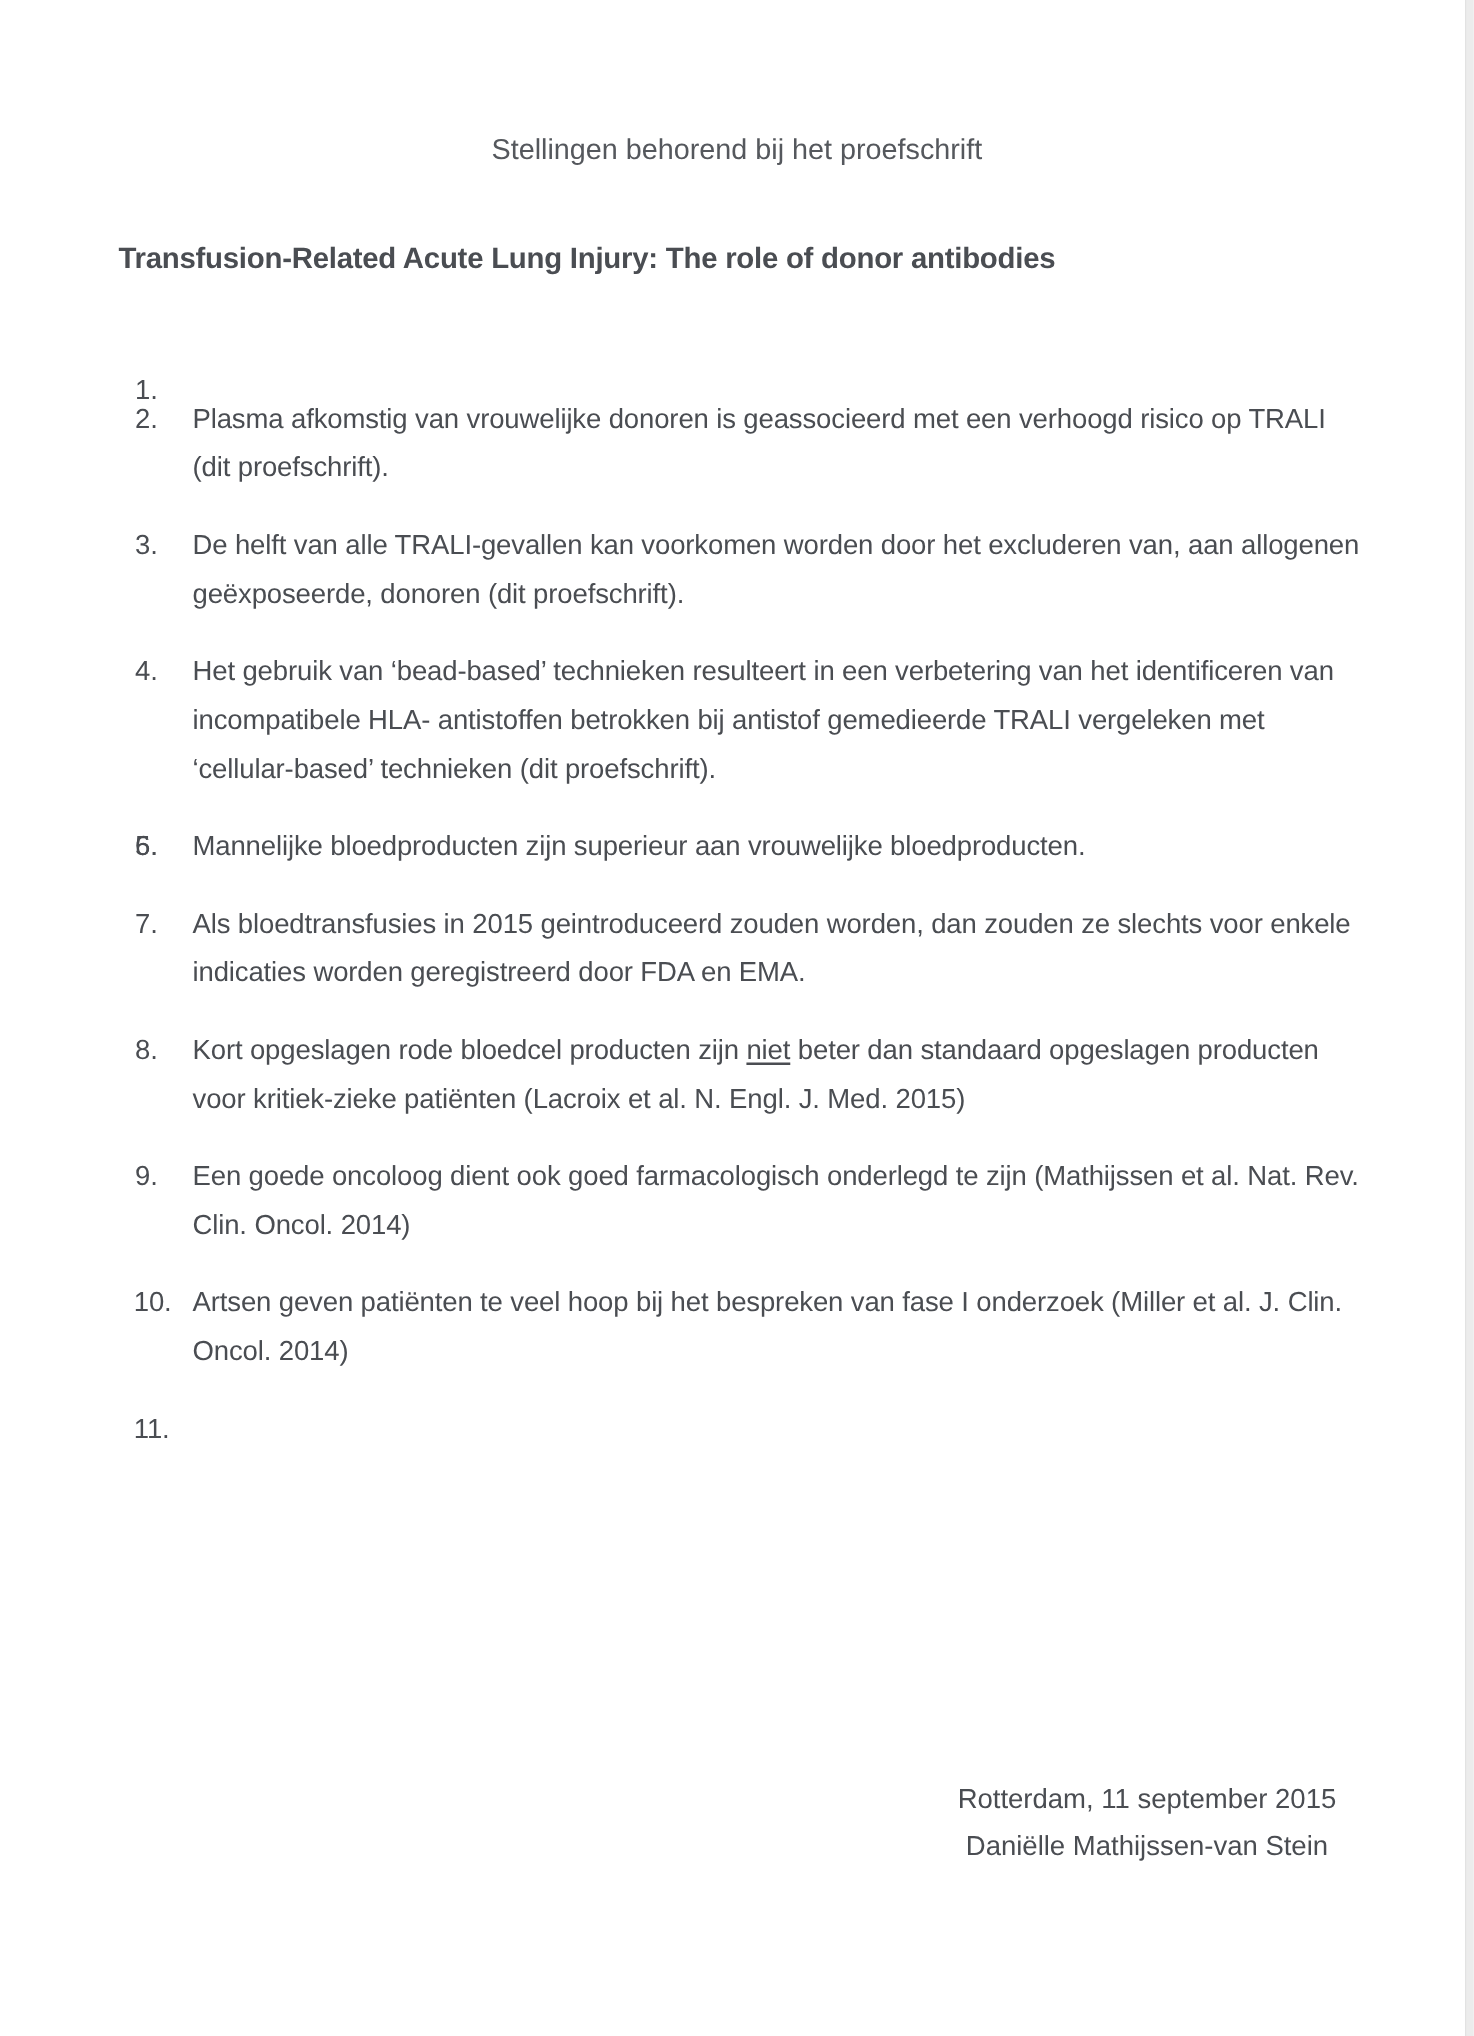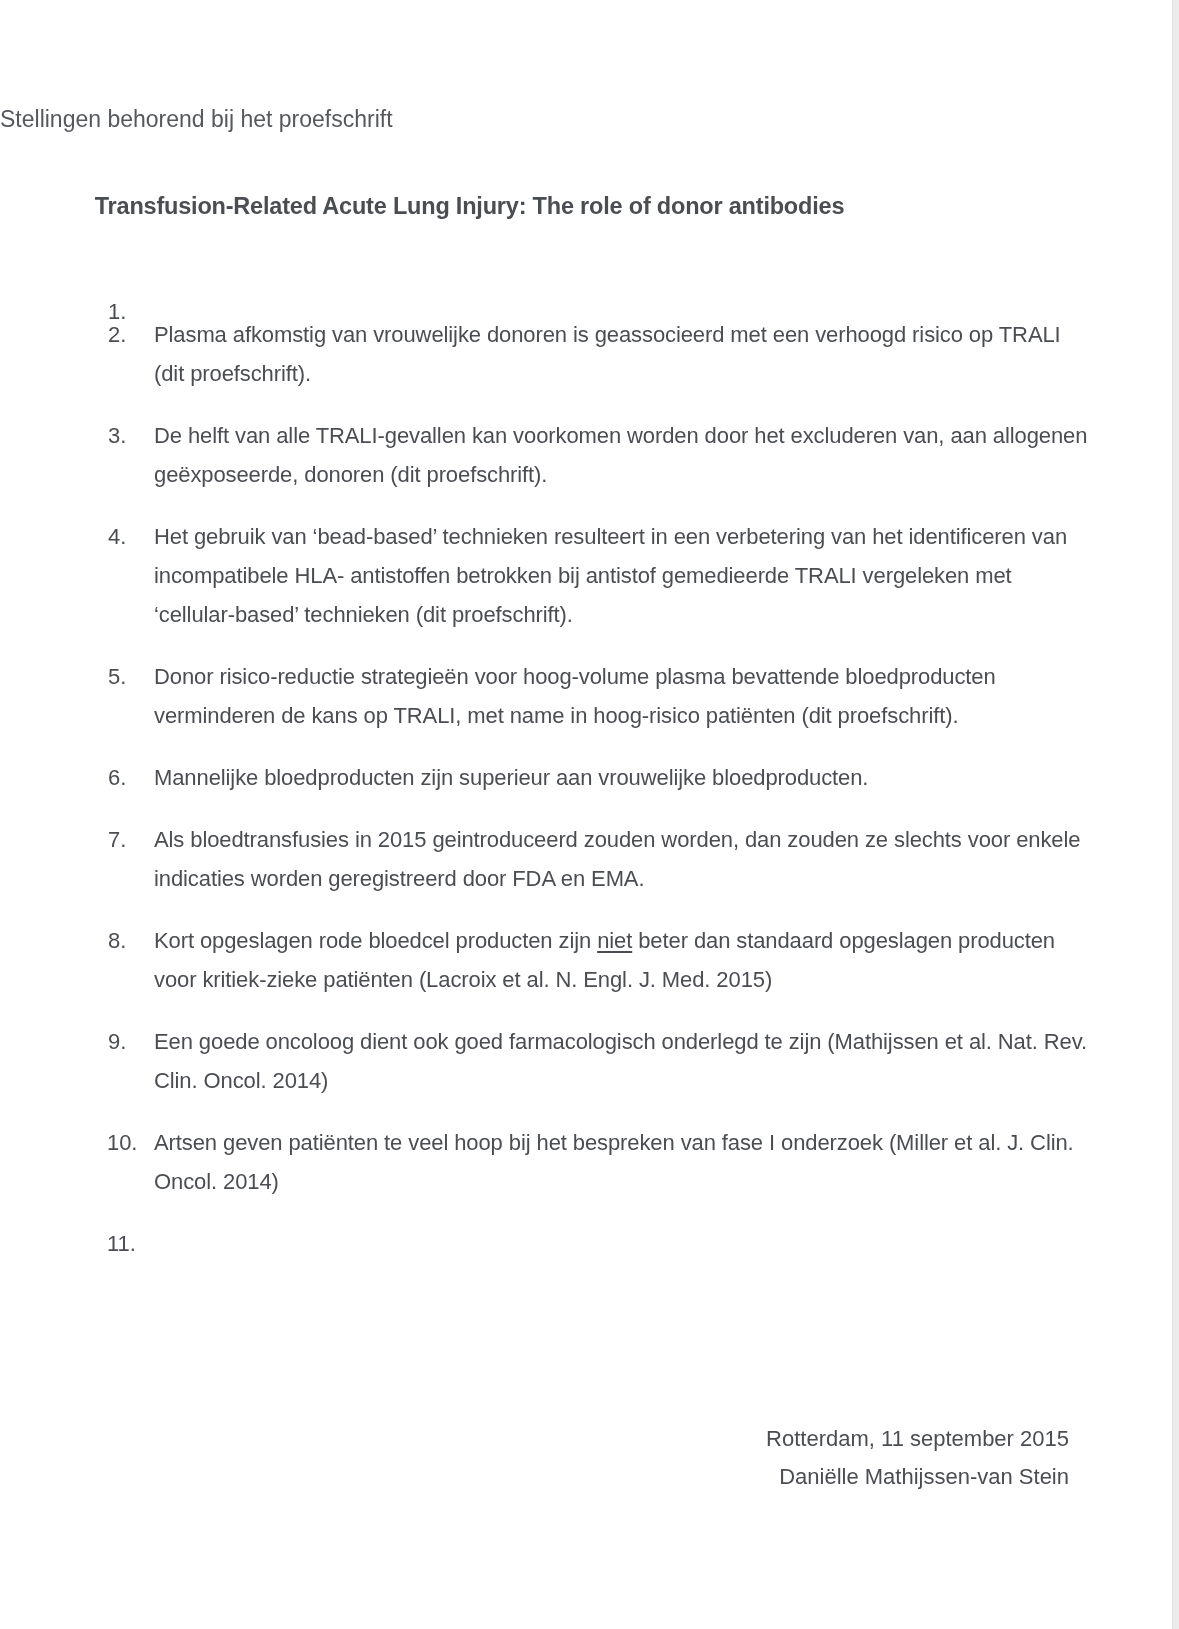--- a/index.html
+++ b/index.html
@@ -16,21 +16,21 @@
       position: absolute;
       top: 0; right: 0;
       width: 6px; height: 100%;
       background: #ececec;
       border-left: 1px solid #e2e2e2;
     }
     .subtitle {
       position: absolute;
       top: 106px;
       left: 0; width: 1179px;
-      text-align: left;
+      text-align: center;
       font-size: 23px;
       letter-spacing: 0px;
       color: #55585d;
     }
     .title {
       position: absolute;
       top: 193px;
       left: 0; width: 939px;
       text-align: center;
       font-size: 23.5px;
@@ -56,21 +56,21 @@
       position: absolute;
       left: 0; top: 0;
       width: 46px;
     }
     .item .num.wide { left: -1px; }
     .item .text u { text-underline-offset: 3px; }
     .signature {
       position: absolute;
       right: 110px;
       top: 1420px;
-      text-align: right;
+      text-align: center;
       font-size: 22px;
       line-height: 38px;
     }
   </style>
 </head>
 <body>
 
 <div class="scan-edge"></div>
 
 <div class="subtitle">Stellingen behorend bij het proefschrift</div>
@@ -87,21 +87,20 @@
   <div class="item">
     <span class="num">3.</span>
     <span class="text">De helft van alle TRALI-gevallen kan voorkomen worden door het excluderen van, aan allogenen geëxposeerde, donoren (dit proefschrift).</span>
   </div>
   <div class="item">
     <span class="num">4.</span>
     <span class="text">Het gebruik van ‘bead-based’ technieken resulteert in een verbetering van het identificeren van incompatibele HLA- antistoffen betrokken bij antistof gemedieerde TRALI vergeleken met ‘cellular-based’ technieken (dit proefschrift).</span>
   </div>
   <div class="item">
     <span class="num">5.</span>
-    <span class="text">Donor risico-reductie strategieën voor hoog-volume plasma bevattende bloedproducten verminderen de kans op TRALI, met name in hoog-risico patiënten (dit proefschrift).</span>
   </div>
   <div class="item">
     <span class="num">6.</span>
     <span class="text">Mannelijke bloedproducten zijn superieur aan vrouwelijke bloedproducten.</span>
   </div>
   <div class="item">
     <span class="num">7.</span>
     <span class="text">Als bloedtransfusies in 2015 geintroduceerd zouden worden, dan zouden ze slechts voor enkele indicaties worden geregistreerd door FDA en EMA.</span>
   </div>
   <div class="item">

